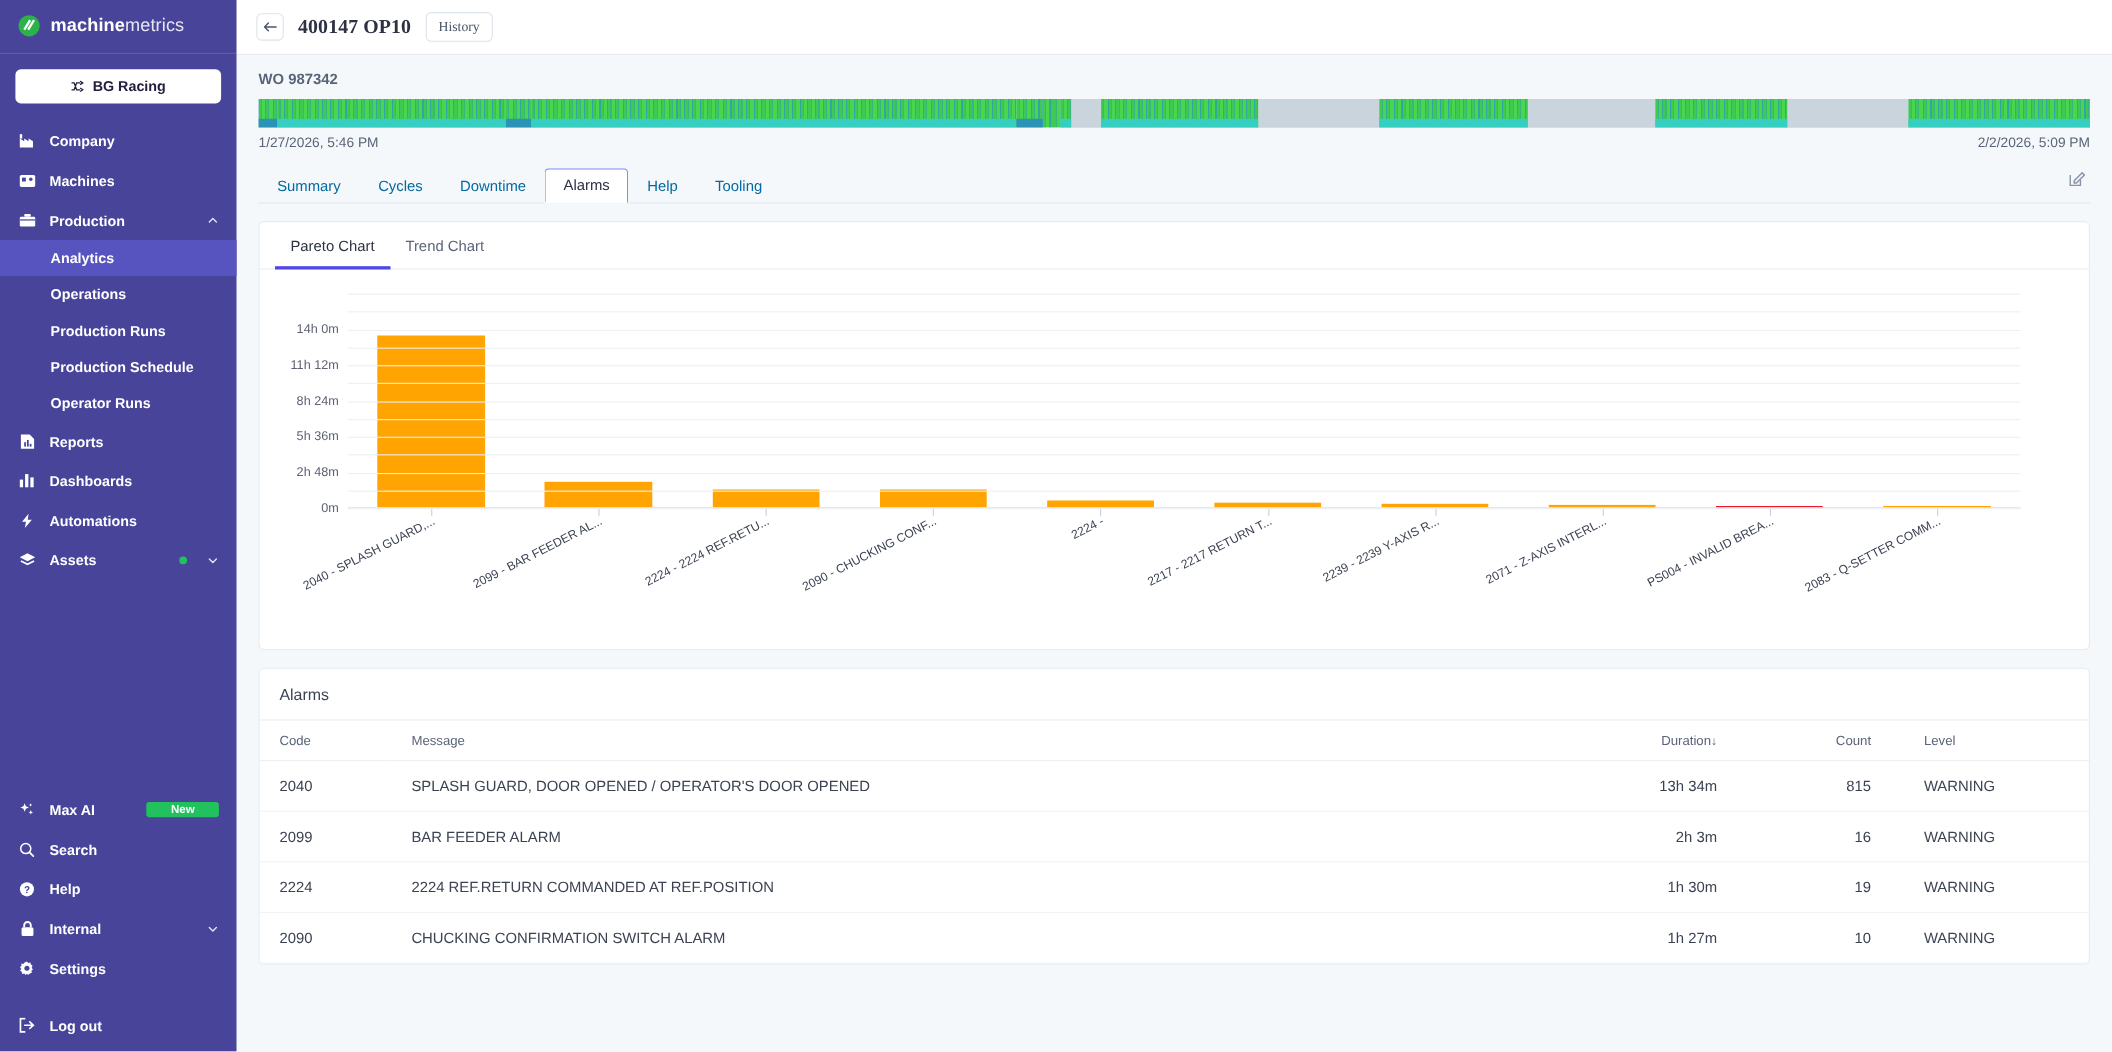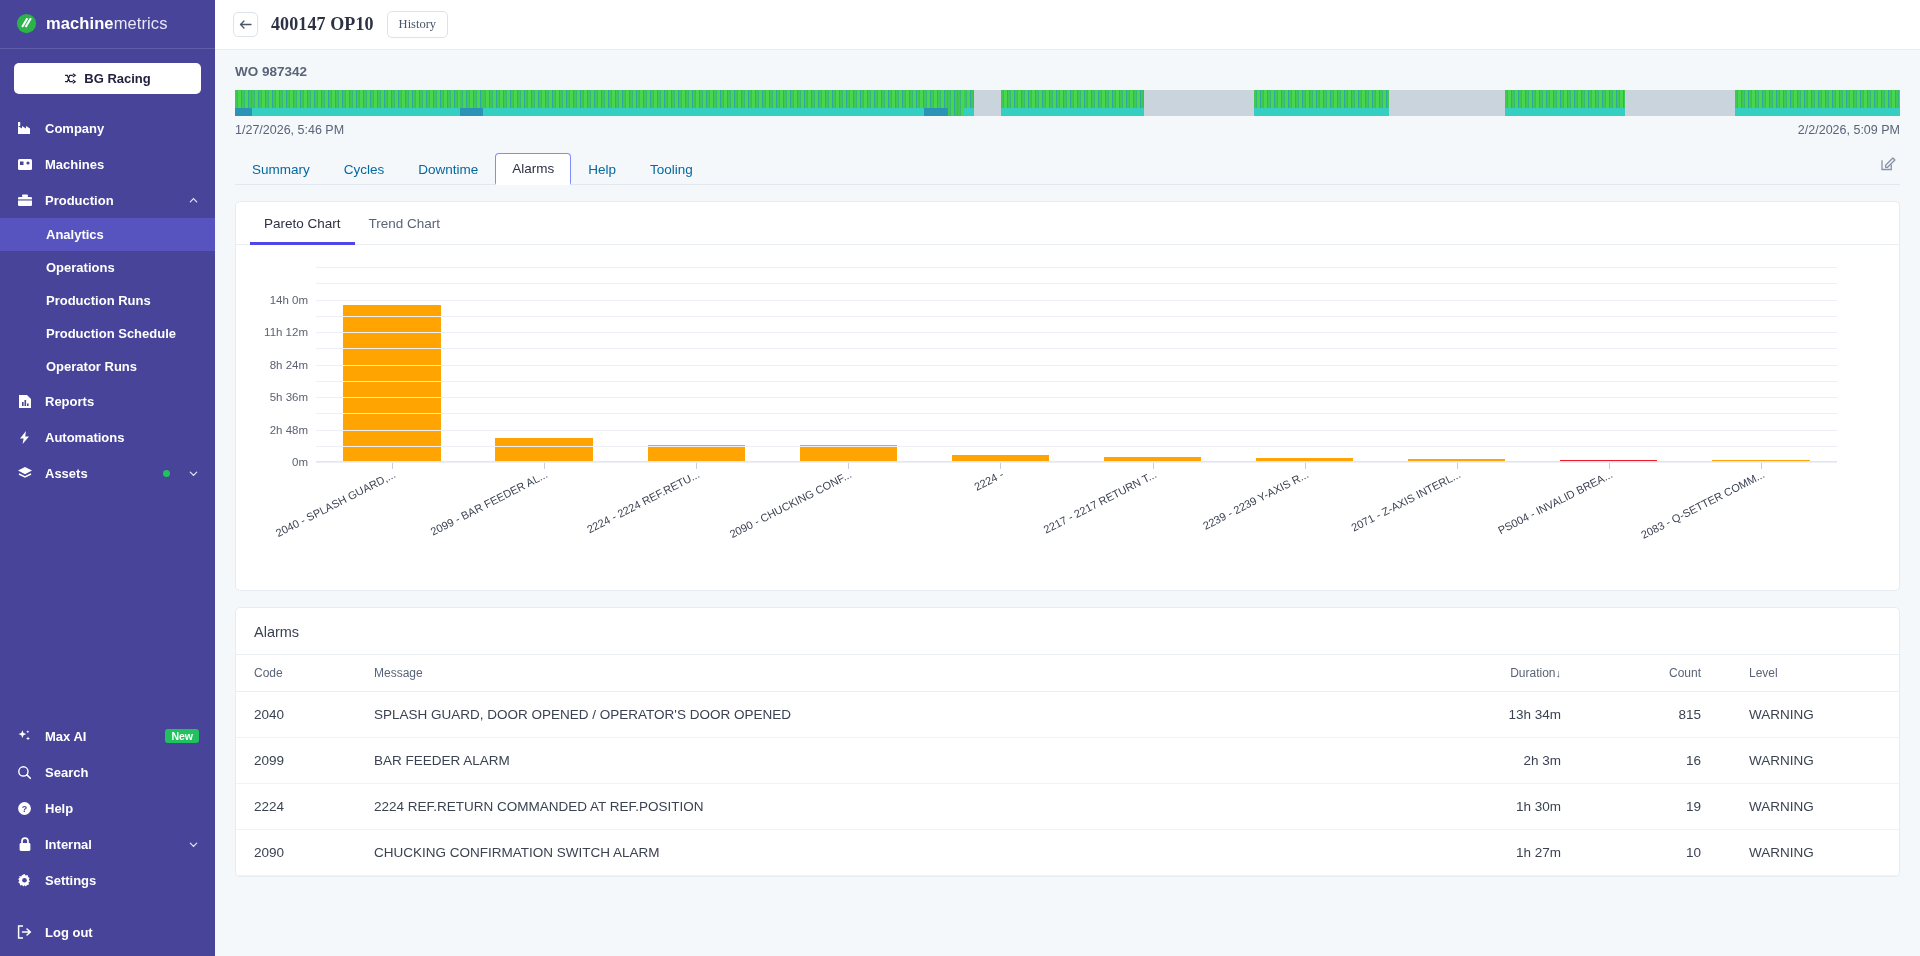--- a/index.html
+++ b/index.html
@@ -43,21 +43,21 @@
     cursor: pointer; color: #fff; position: relative;
   }
   .nav-item .ico { width: 17px; height: 17px; flex: none; display:flex; align-items:center; justify-content:center;}
   .nav-item .lbl { flex: 1; white-space: nowrap; }
   .nav-item.sub { padding-left: 46px; height: 33px; justify-content: center; }
   .nav-item.active { background: #5753bf; }
   .chev { width: 11px; height: 11px; opacity: .85; }
   .dot { width: 7px; height: 7px; border-radius: 50%; background: #21c25e; margin-right: 6px; }
   .badge-new {
     background: #21c25e; color: #fff; font-size: 10.5px; font-weight: 700;
-    border-radius: 3px; padding: 2px 6px; line-height: 1;
+    border-radius: 3px; padding: 2px 22px; line-height: 1;
   }
   .nav-spacer { flex: 1; }
   .bottom-nav { padding-bottom: 6px; }
 
   
   .main { flex: 1; height: 956px; display: flex; flex-direction: column; background: #f5f8fb; }
 
   .topbar {
     height: 50px; background: #fff; display: flex; align-items: center;
     padding: 0 18px; gap: 13px; border-bottom: 1px solid #e6ecf2; font-family: Liberation Serif, serif;
@@ -234,20 +234,30 @@
       <div class="nav-item">
         <span class="ico">
           <svg width="14" height="15" viewBox="0 0 14 15">
               <path d="M1 1h8l4 4v9H1z" fill="#fff"></path>
               <rect x="4" y="8" width="1.6" height="4" fill="#474499"></rect>
               <rect x="6.5" y="6" width="1.6" height="6" fill="#474499"></rect>
               <rect x="9" y="9.5" width="1.6" height="2.5" fill="#474499"></rect>
             </svg>
         </span>
         <span class="lbl">Reports</span>
+      </div>
+      <div class="nav-item">
+        <span class="ico">
+          <svg width="15" height="14" viewBox="0 0 15 14">
+              <rect x="1" y="6" width="3" height="7" fill="#fff"></rect>
+              <rect x="5.8" y="1" width="3" height="12" fill="#fff"></rect>
+              <rect x="10.6" y="4" width="3" height="9" fill="#fff"></rect>
+            </svg>
+        </span>
+        <span class="lbl">Dashboards</span>
       </div>
       <div class="nav-item">
         <span class="ico">
           <svg width="13" height="15" viewBox="0 0 13 15">
               <path d="M8 1L2 8.4h3.6L4.6 14l6.4-7.6H7.2z" fill="#fff"></path>
             </svg>
         </span>
         <span class="lbl">Automations</span>
       </div>
       <div class="nav-item">

